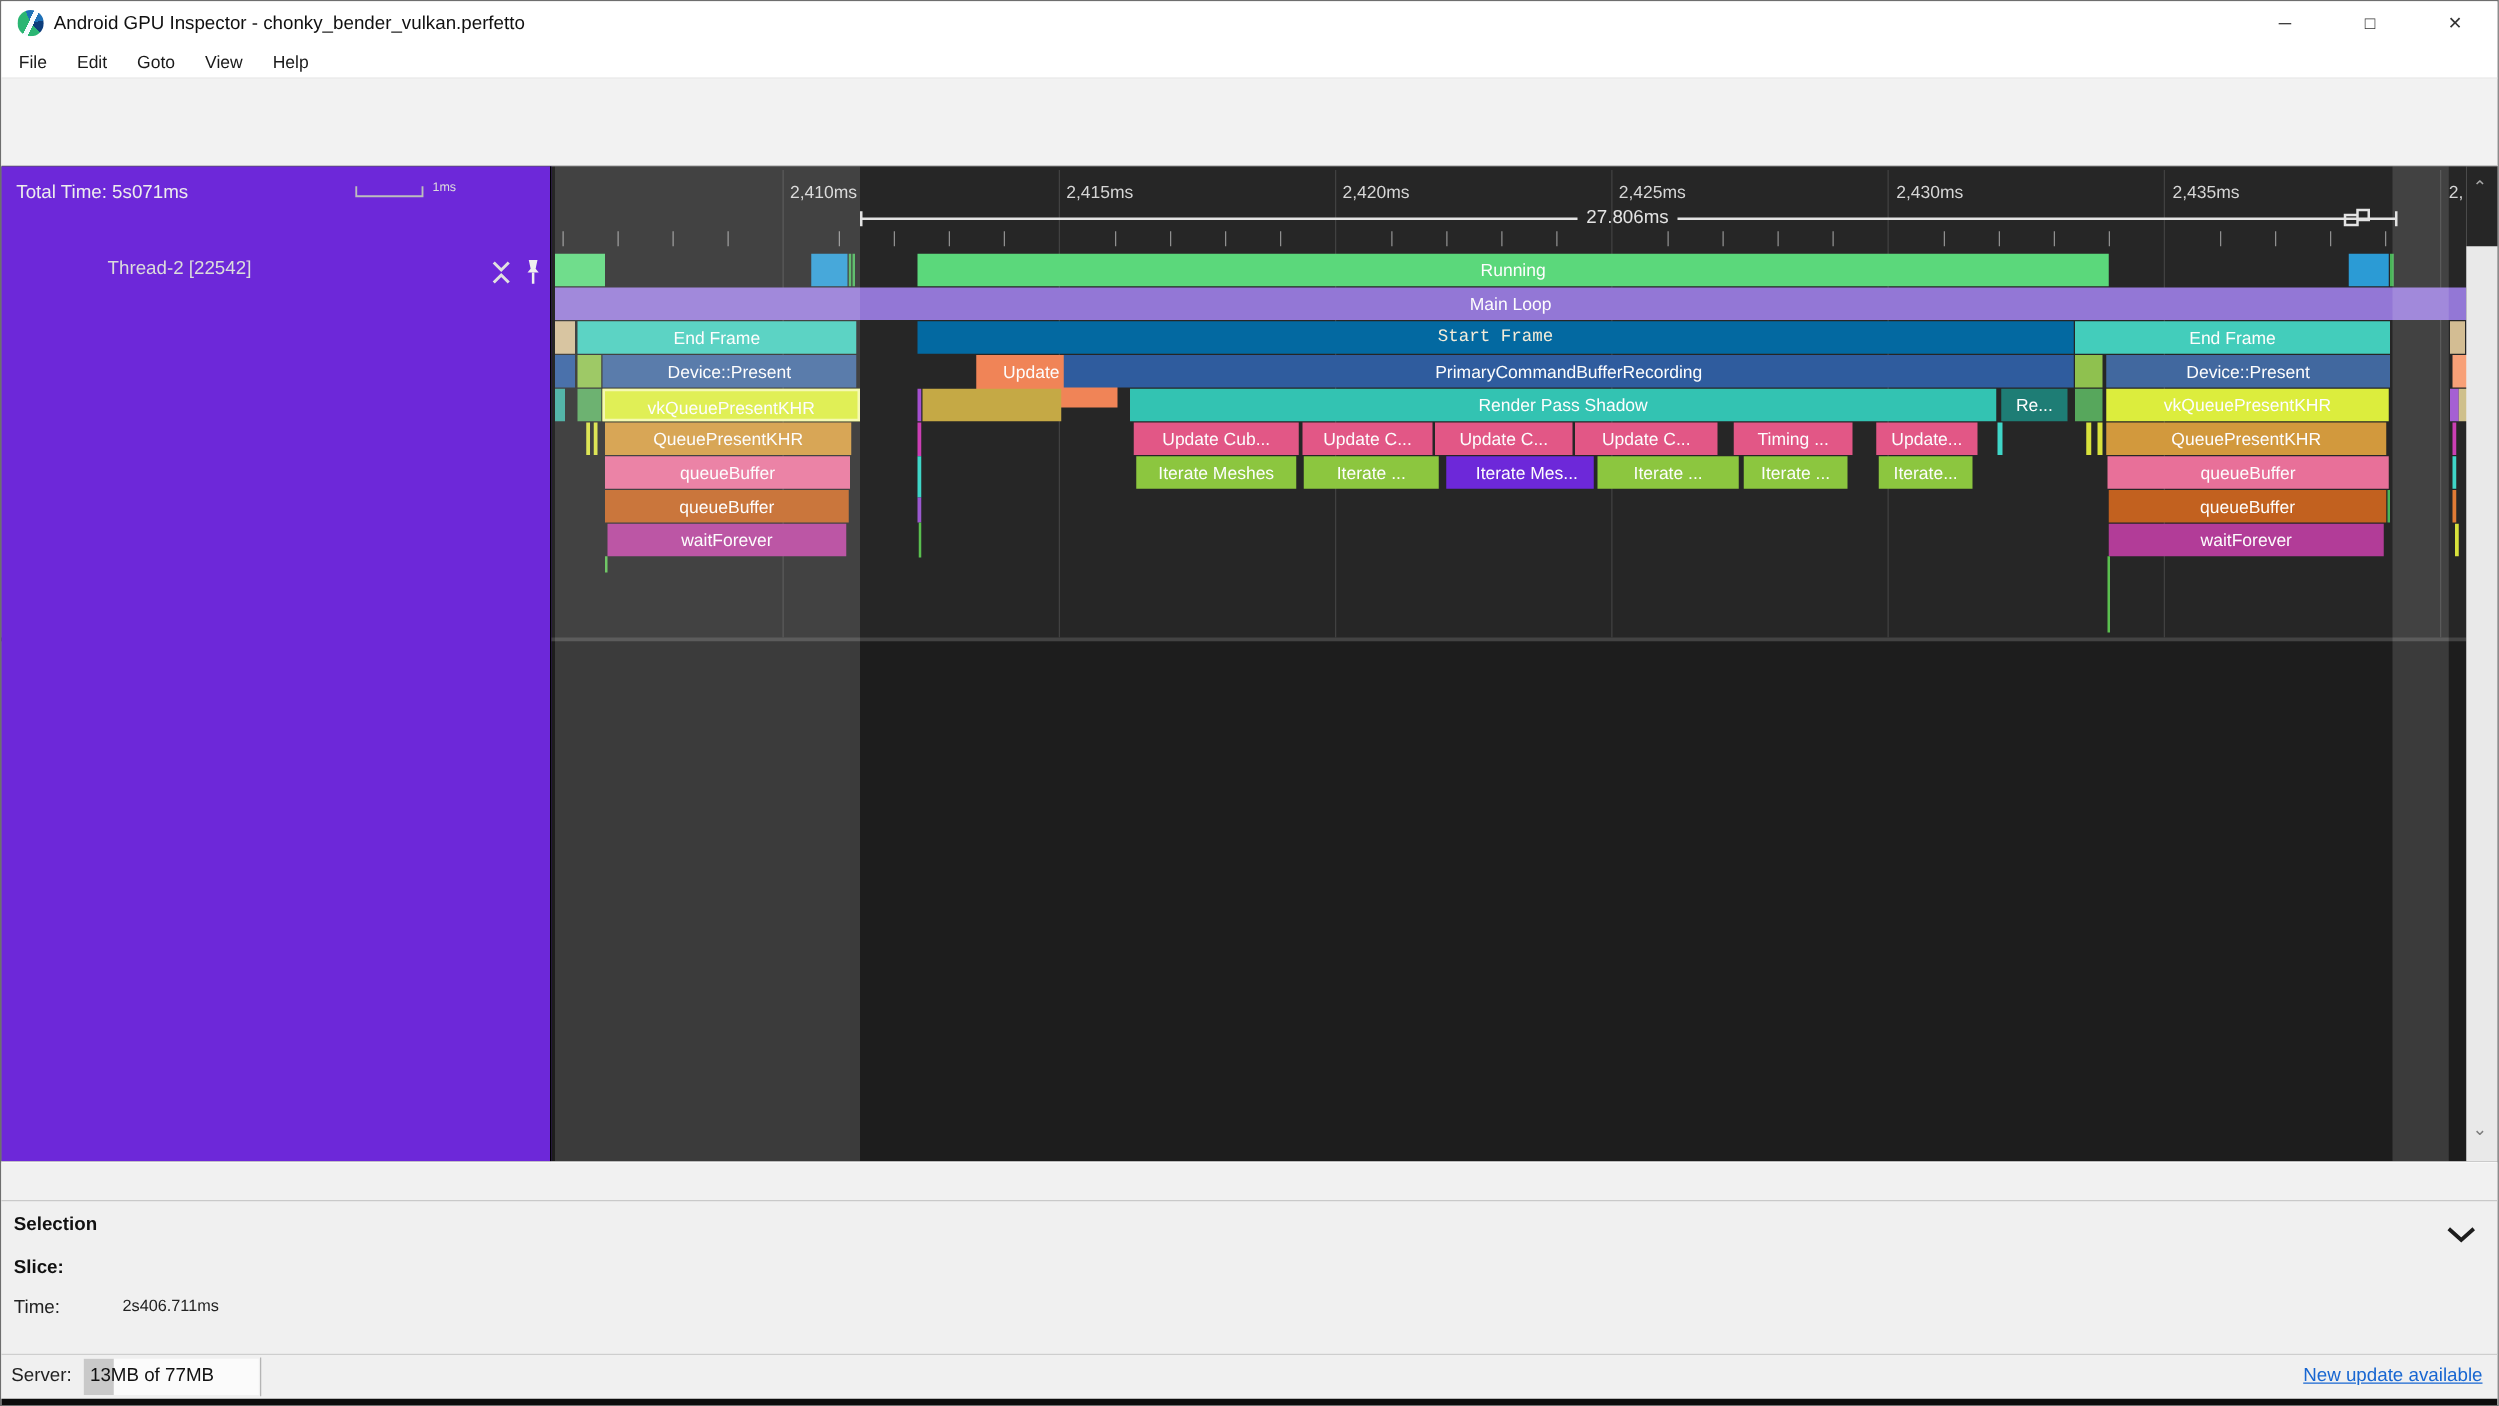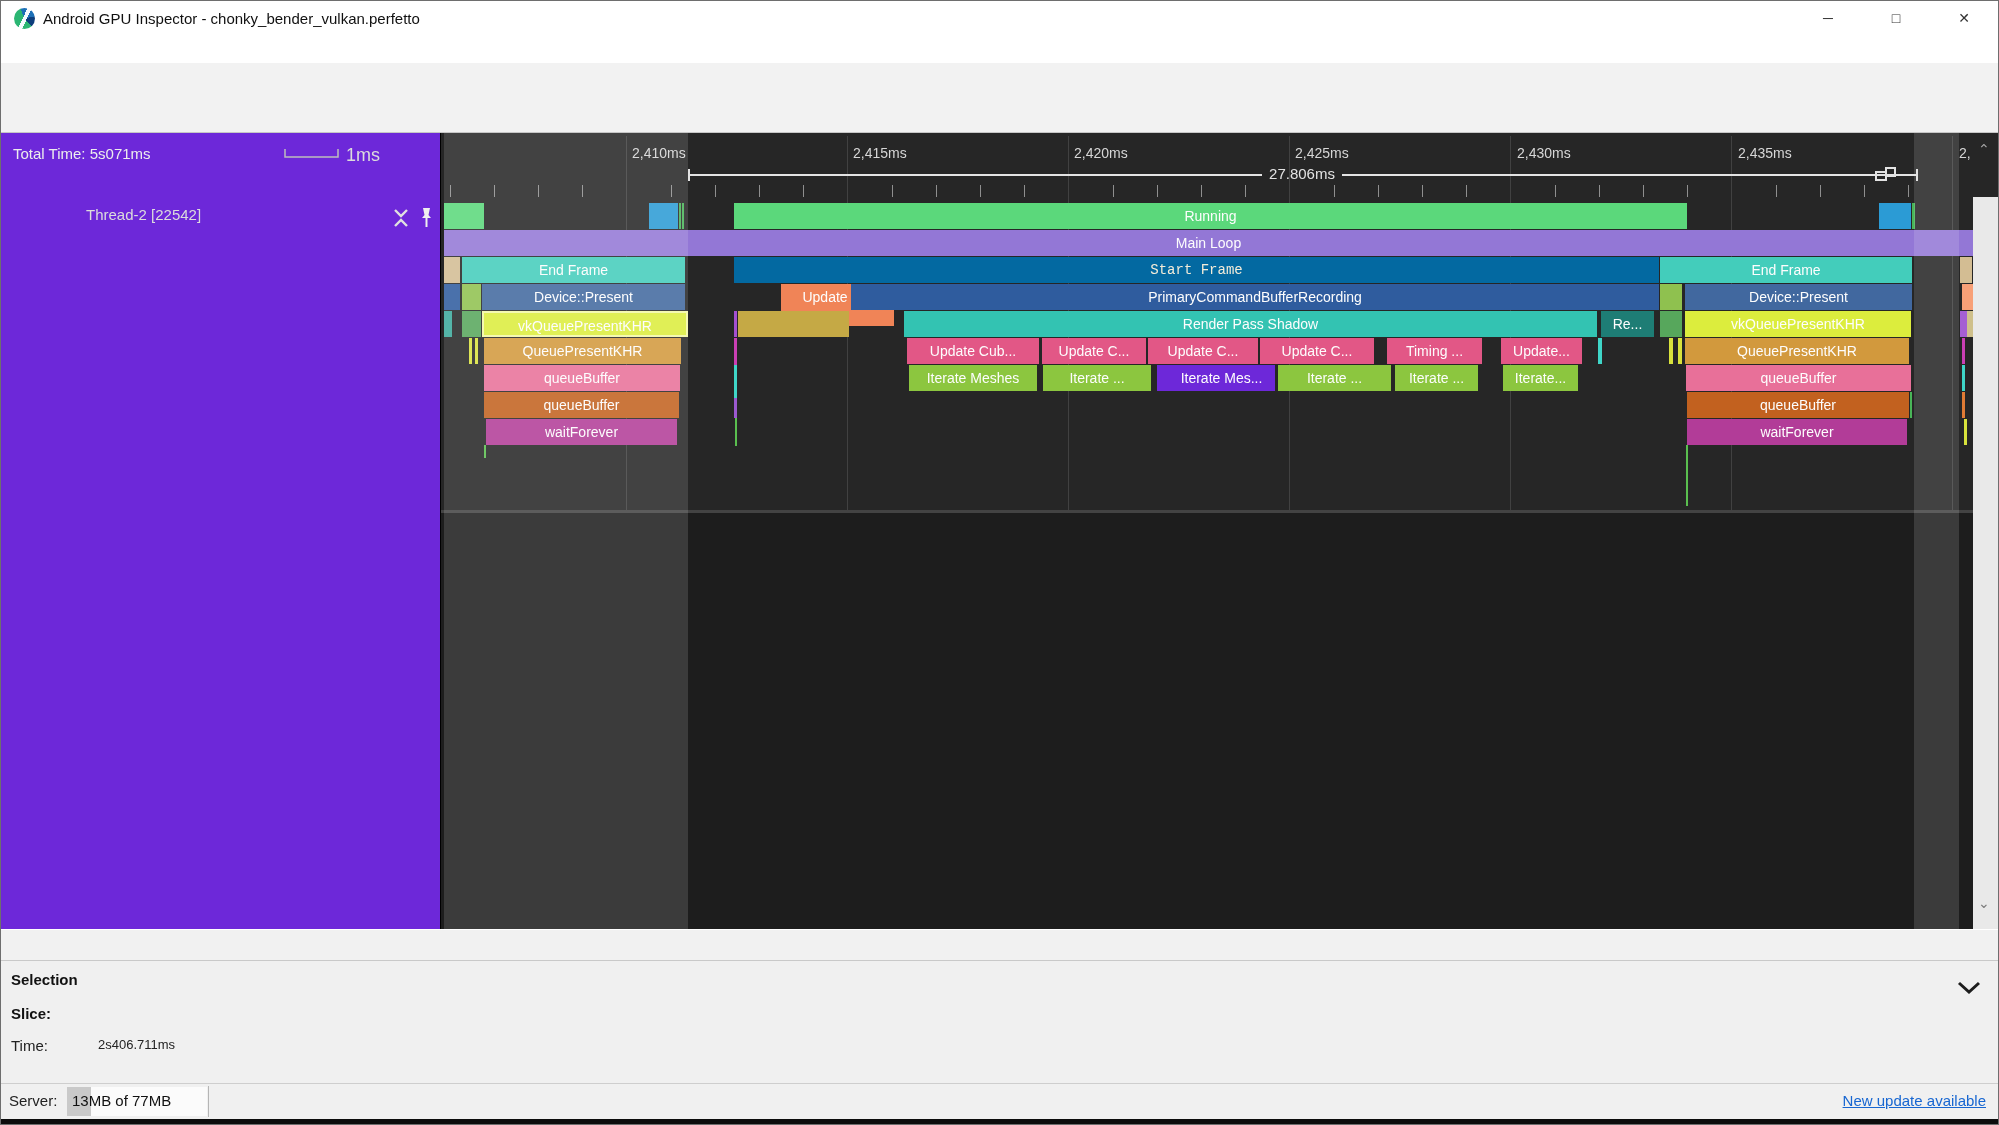--- a/index.html
+++ b/index.html
@@ -32,21 +32,21 @@
   .search-clear{width:30px;text-align:center;color:#555;font-size:14px;}
   .round-btn{top:90px;width:38px;height:38px;background:#ededed;border:1px solid #ababab;box-sizing:border-box;
              display:flex;align-items:center;justify-content:center;}
   .circ-ico{width:20px;height:20px;border:2px solid #222;border-radius:50%;display:flex;align-items:center;
             justify-content:center;font-size:13px;font-weight:bold;color:#222;box-sizing:border-box;}
   
   .timeline{left:0;top:132px;width:1999px;height:796px;background:#262626;overflow:hidden;}
   .tl-left{left:0;top:0;width:440px;height:796px;background:#6d28d9;border-right:1px solid #000;box-sizing:border-box;}
   .tl-bottom{left:440px;top:380px;width:1532px;height:416px;background:#1d1d1d;}
   .total-time{left:12px;top:12px;font-size:15px;color:#ededed;}
-  .scale-label{left:345px;top:12px;font-size:18px;color:#dcdcdc;}
+  .scale-label{left:345px;top:12px;font-size:10px;color:#dcdcdc;}
   .thread-name{left:85px;top:73px;font-size:15px;color:#dcdcdc;}
   .divider{left:0;top:377px;width:1972px;height:3px;background:#434343;}
   .vscroll{left:1972px;top:0;width:27px;height:796px;background:#e9e9e9;}
   .vscroll-topdark{left:1972px;top:0;width:27px;height:64px;background:#262626;}
   .slice{position:absolute;overflow:hidden;white-space:nowrap;text-align:center;font-size:14px;color:#fdfdfd;box-sizing:border-box;}
   .band{position:absolute;top:0;height:796px;background:rgba(255,255,255,0.135);pointer-events:none;z-index:40;}
   .tick-label{position:absolute;top:12px;font-size:14px;color:#d6d6d6;z-index:5;}
   
   .hscroll{left:0;top:929px;width:100%;height:30px;background:#f1f1f1;display:block;}
   .sel-panel{left:0;top:959px;width:100%;height:123px;background:#f0f0f0;border-top:1px solid #c9c9c9;box-sizing:border-box;}
@@ -69,20 +69,27 @@
 <div class="app">
 
   <div class="abs titlebar">
     <div class="abs logo"></div>
     <div class="abs title-text">Android GPU Inspector - chonky_bender_vulkan.perfetto</div>
     <div class="abs wctl" style="right:136px;">─</div>
     <div class="abs wctl" style="right:68px;">□</div>
     <div class="abs wctl" style="right:0;">✕</div>
   </div>
 
+  <div class="abs menubar" id="menubar">
+      <div class="menu-item">File</div>
+      <div class="menu-item">Edit</div>
+      <div class="menu-item">Goto</div>
+      <div class="menu-item">View</div>
+      <div class="menu-item">Help</div>
+    </div>
 
   <div class="abs toolbar">
     <div class="abs mode-label">Mode:</div>
     <div id="modes">
         <div class="abs mode-btn" style="left: 60px;">
           <span>
             <svg width="20" height="18" viewBox="0 0 20 18">
               <rect x="1.5" y="1.5" width="13" height="13" fill="none" stroke="#2b2b2b" stroke-width="1.6" stroke-dasharray="3.5 2.5"></rect>
               <path d="M10 8 l8 3 -3.5 1 -1 3.5 z" fill="#1a1a1a"></path>
             </svg>

